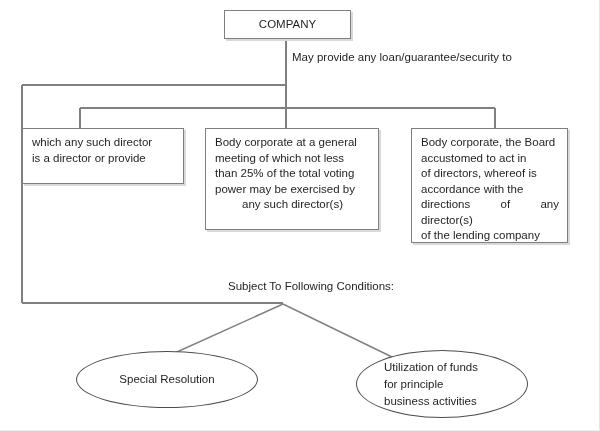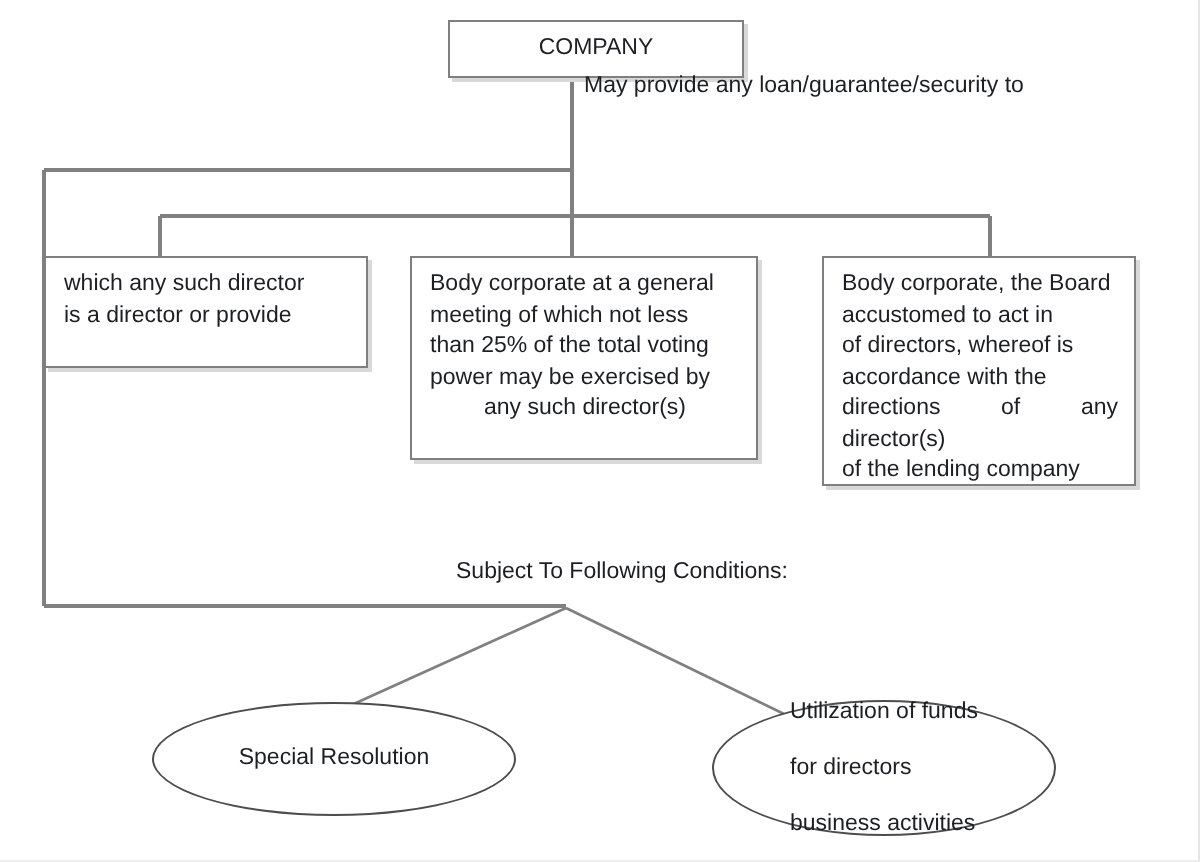--- a/index.html
+++ b/index.html
@@ -33,21 +33,21 @@
     color: #1d1f22;
     font-size: 11.5px;
     line-height: 15.5px;
   }
   .node .inner {
     padding: 6px 8px 6px 9px;
   }
   #node-company {
     left: 224px;
     top: 10px;
-    width: 148px;
+    width: 127px;
     height: 29px;
   }
   #node-company .inner {
     padding: 0;
     height: 27px;
     line-height: 27px;
     text-align: center;
     font-size: 11.5px;
   }
   #node-private-company {
@@ -81,21 +81,21 @@
   }
   .edge-label {
     position: absolute;
     color: #1d1f22;
     font-size: 11.5px;
     line-height: 14px;
     white-space: nowrap;
   }
   #label-may-provide {
     left: 292px;
-    top: 36px;
+    top: 50px;
   }
   #label-conditions {
     left: 228px;
     top: 279px;
     font-weight: normal;
   }
   .ellipse-node {
     position: absolute;
     box-sizing: border-box;
     border: 1px solid #4d4d4d;
@@ -119,21 +119,21 @@
     left: 356px;
     top: 350px;
     width: 172px;
     height: 68px;
     justify-content: flex-start;
   }
   #node-utilization .etext {
     text-align: left;
     padding-left: 27px;
   }
-  .etext p { margin: 11px; }
+  .etext p { margin: 0; }
 </style>
 </head>
 <body>
 
 <div id="canvas">
 
   <svg id="lines" viewBox="0 0 600 431" width="600" height="431" xmlns="http://www.w3.org/2000/svg">
     <g stroke="#808080" stroke-width="1.6" fill="none" shape-rendering="crispEdges">
 
       <path d="M 286 39 L 286 128"></path>
@@ -193,18 +193,18 @@
 
   <div class="ellipse-node" id="node-special-resolution">
     <div class="etext">
       <p>Special  Resolution</p>
     </div>
   </div>
 
   <div class="ellipse-node" id="node-utilization">
     <div class="etext">
       <p>Utilization of funds</p>
-      <p>for directors</p>
+      <p>for principle</p>
       <p>business activities</p>
     </div>
   </div>
 
 </div>
 
 </body></html>

